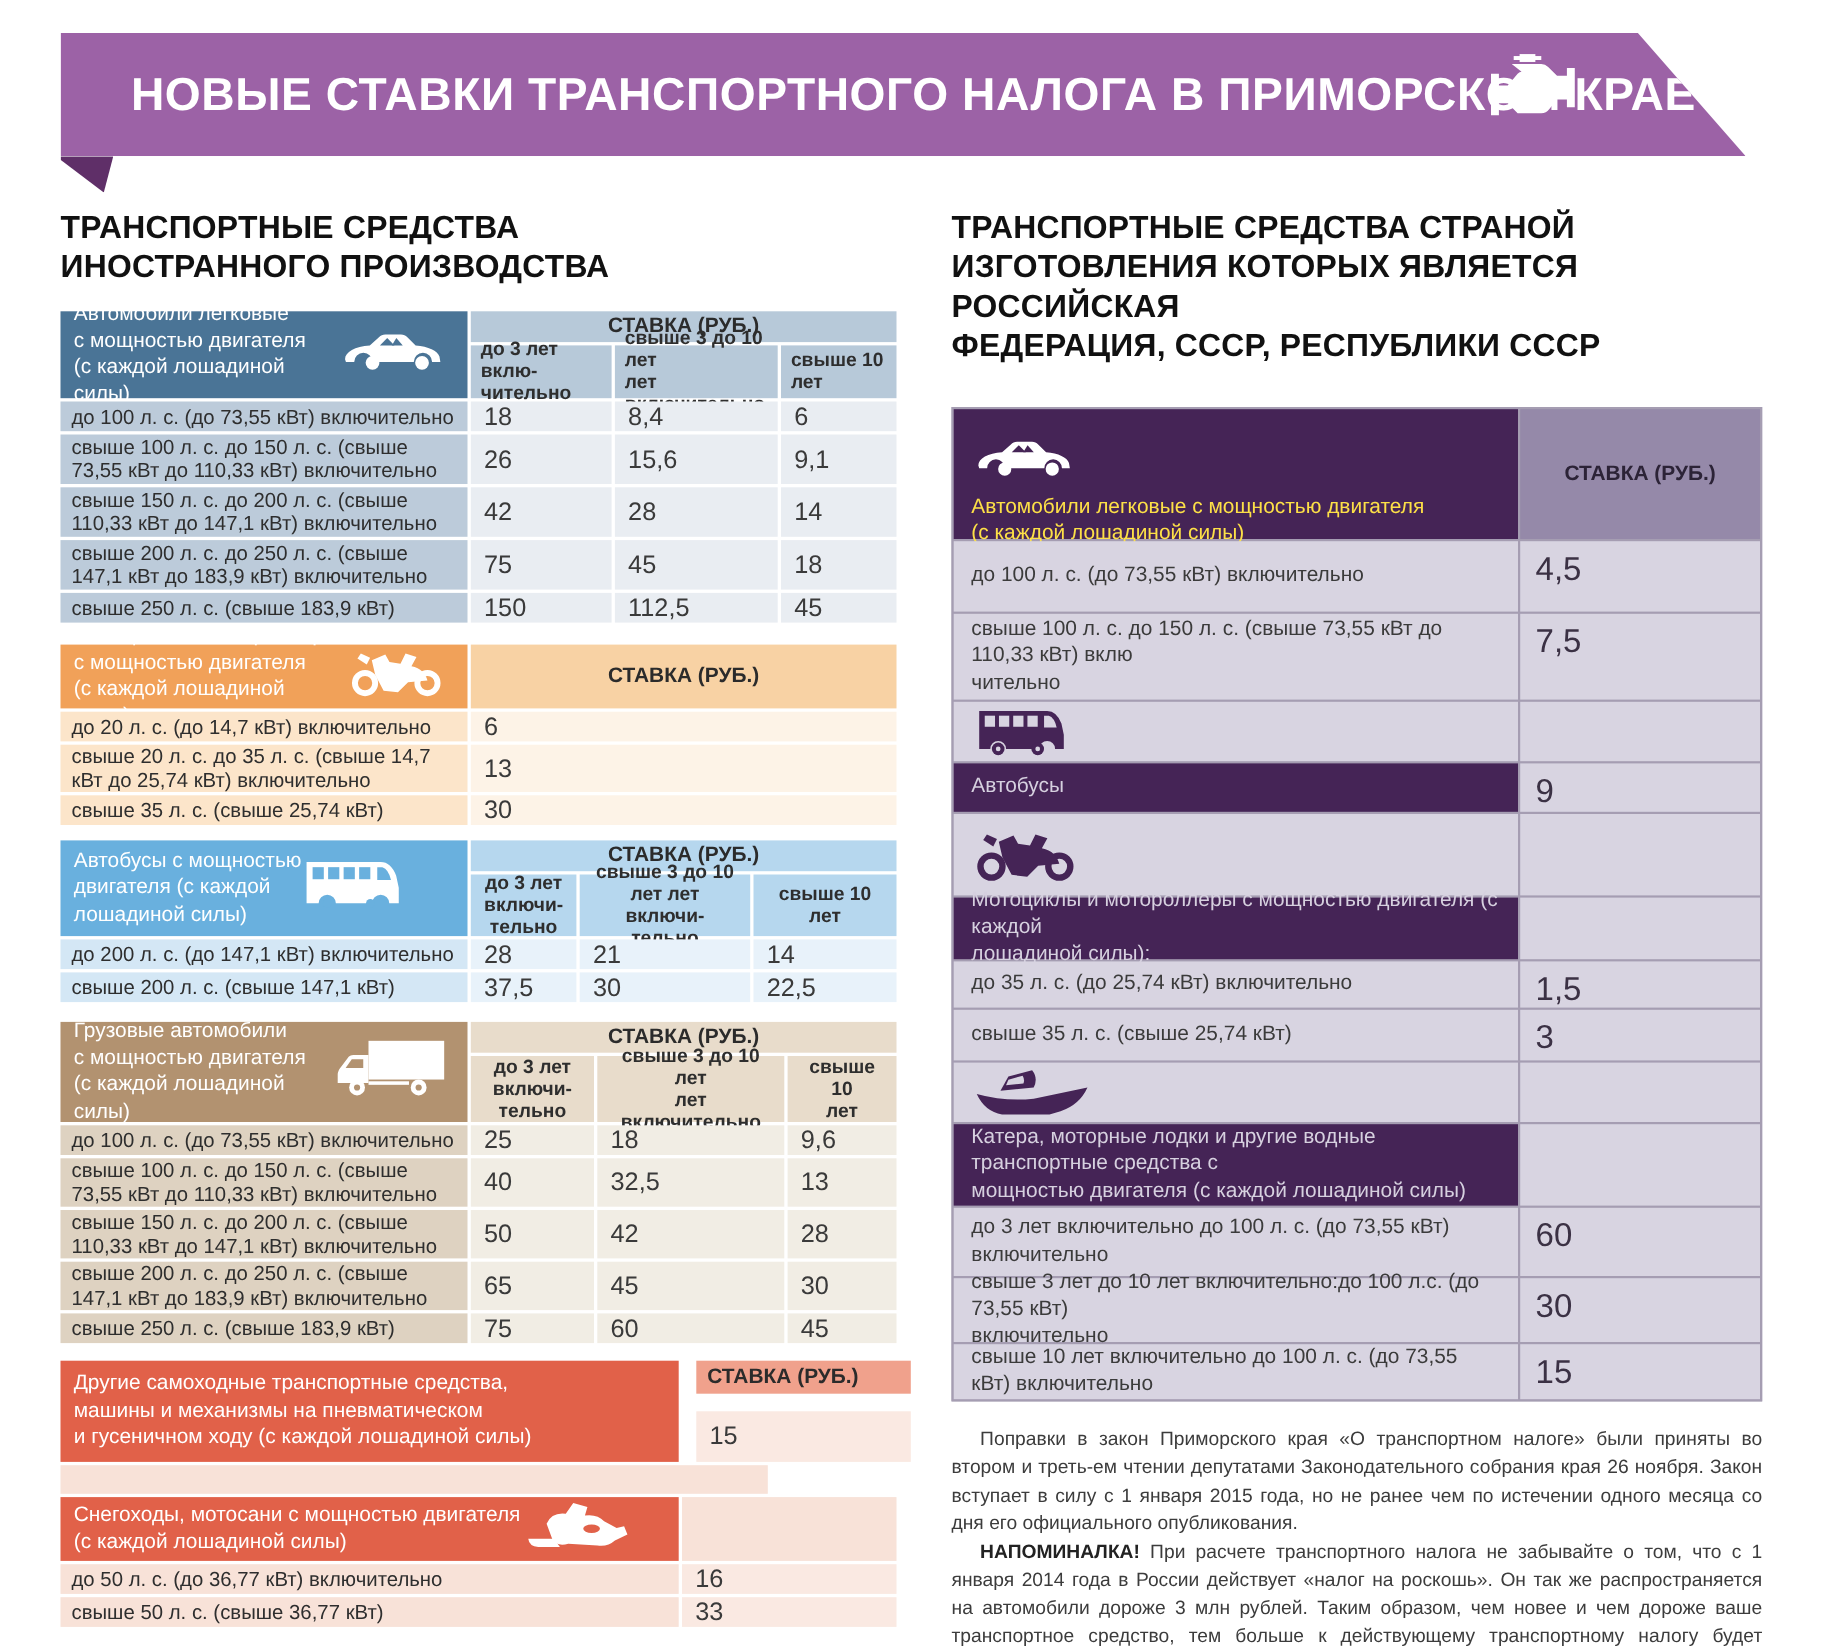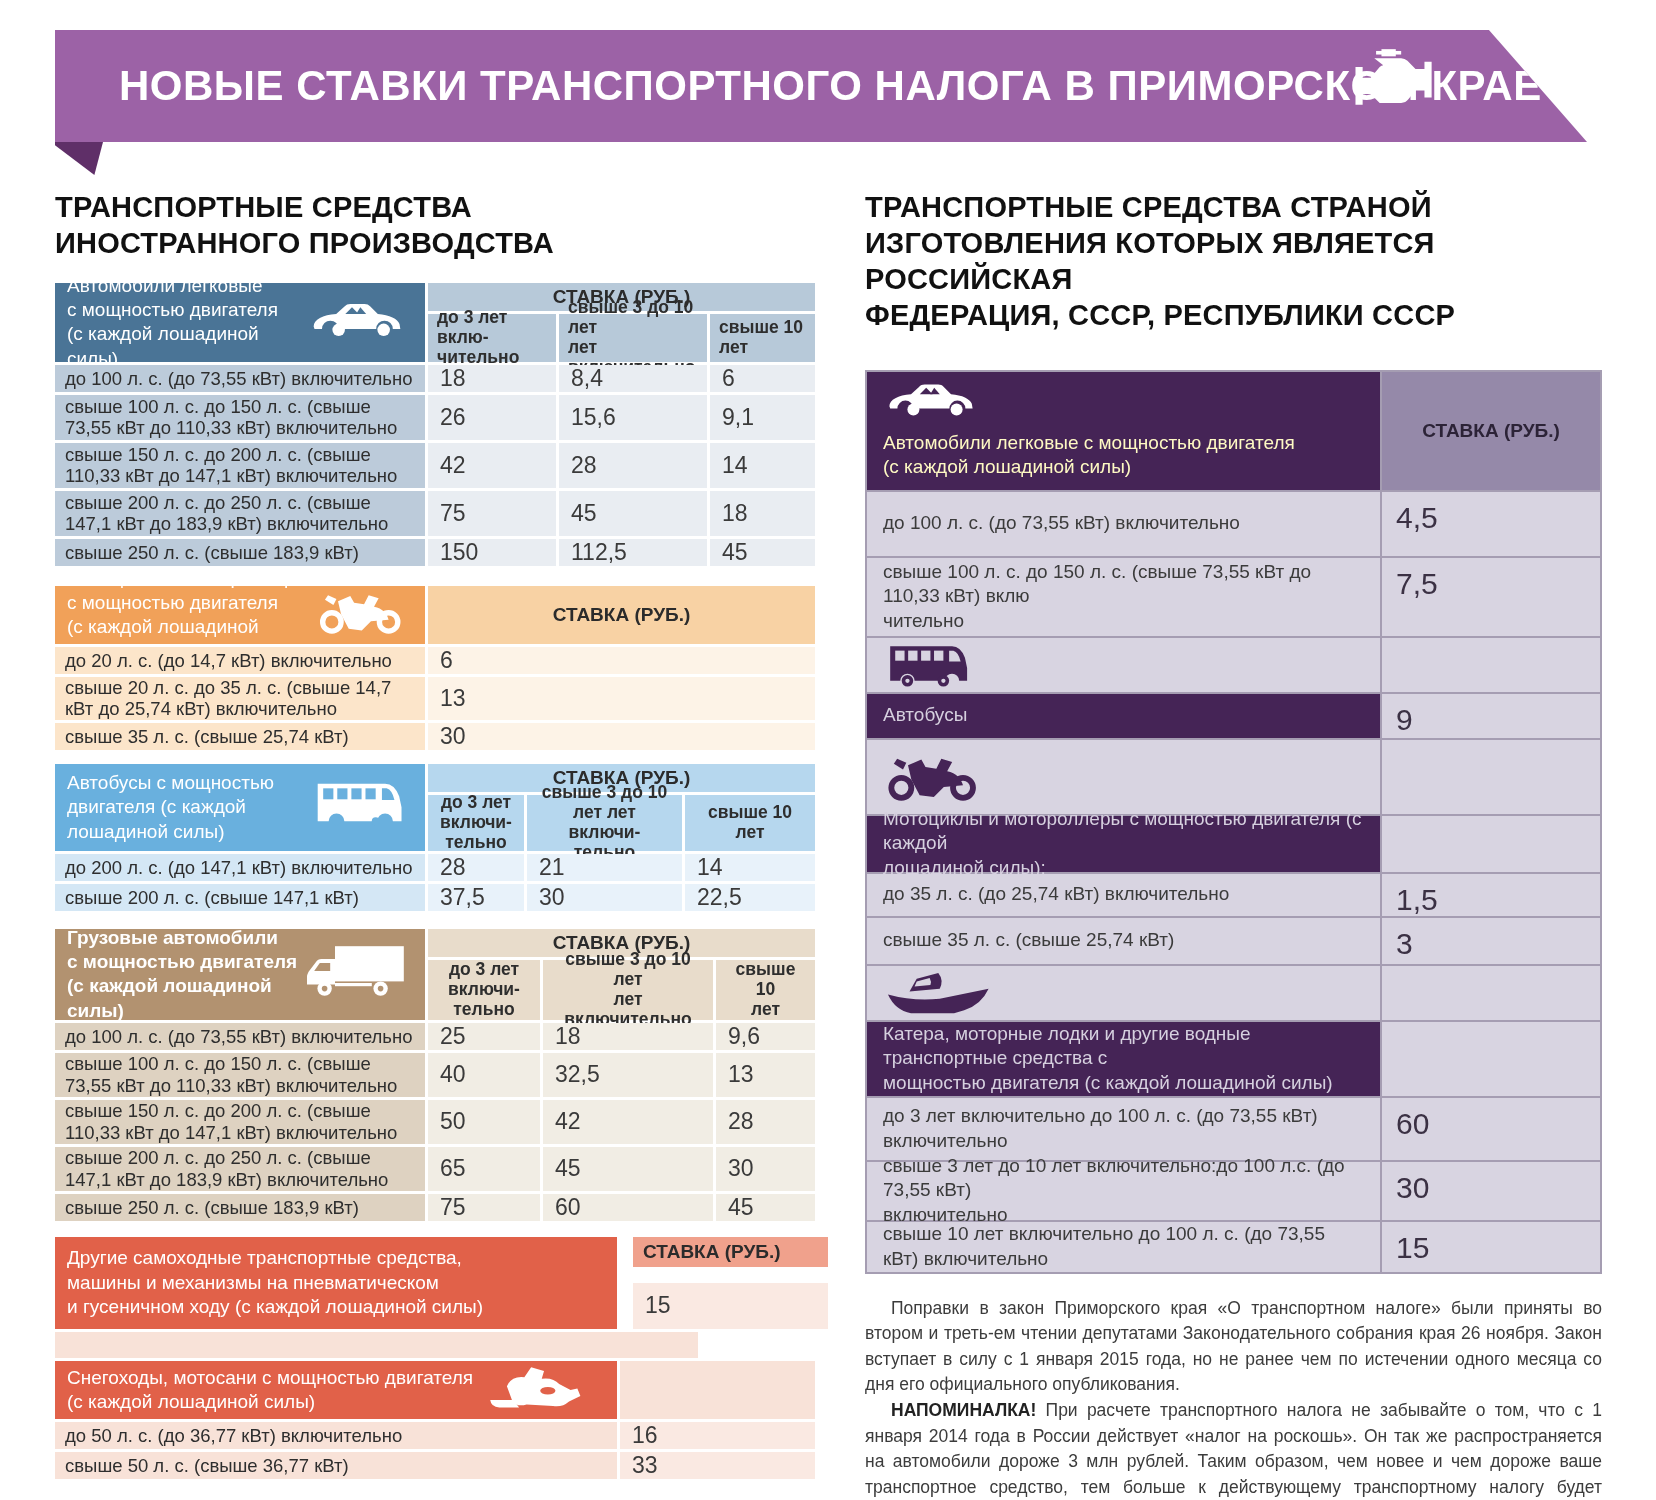--- a/index.html
+++ b/index.html
@@ -19,21 +19,21 @@
                  background: #5f2f68; clip-path: polygon(0 0, 100% 0, 82% 100%, 0 10%); }
 
   
   .col-left  { position: absolute; left: 55px;  top: 190px; width: 643px; }
   .col-right { position: absolute; left: 865px; top: 190px; width: 737px; }
   .sec-title { font-size: 29px; font-weight: 800; line-height: 1.24; color: #111;
                letter-spacing: 0.2px; margin-bottom: 21px; }
 
   
   .tbl { display: grid; gap: 3px; }
-  .hd { display: flex; align-items: center; justify-content: space-between;
+  .hd { display: flex; align-items: center; 
         padding: 6px 18px 6px 12px; color: #fff; font-size: 19px; line-height: 1.28; }
   .hd .hd-text { white-space: pre-line; }
   .rate { display: flex; align-items: center; justify-content: center;
           font-weight: 700; font-size: 19px; color: #2b2b2b; }
   .sub { display: flex; align-items: center; padding: 3px 9px; font-weight: 700;
          font-size: 17.5px; line-height: 1.14; white-space: pre-line; }
   .sub.ctr { justify-content: center; text-align: center; }
   .lbl { display: flex; align-items: center; padding: 3px 10px; font-size: 18.5px;
          line-height: 1.16; color: #2e2e2e; }
   .val { display: flex; align-items: center; padding: 13px 12px; font-size: 23px; color: #3a3a3a; }
@@ -49,32 +49,32 @@
   #t-other { grid-template-columns: 562px 195px; grid-template-rows: 30px 46px; margin-bottom: 3px; gap: 16px; }
   .spacer-row { height: 26px; background: #f8e2d8; margin-bottom: 3px; }
   #t-snow  { grid-template-columns: 562px 195px; grid-template-rows: 58px 27px 27px; }
 
   .c-cars { background: #4a7496; } .s-cars { background: #b7c9d9; }
   .l-cars { background: #bccbda; } .v-cars { background: #e9edf2; }
   .c-moto { background: #f1a159; } .s-moto { background: #f8d2a4; }
   .l-moto { background: #fce5ca; } .v-moto { background: #fdf3e7; }
   .c-bus  { background: #69b0de; } .s-bus  { background: #b6d7ee; }
   .l-bus  { background: #d4e7f5; } .v-bus  { background: #e8f2fa; }
-  .c-truck{ background: #b29270; font-weight: bold; } .s-truck{ background: #e8dccb; }
+  .c-truck{ background: #b29270; } .s-truck{ background: #e8dccb; }
   .l-truck{ background: #ded2c1; } .v-truck{ background: #f1ede4; }
   .c-red  { background: #e16149; } .s-red  { background: #f0a18c; justify-content: flex-start; padding-left: 10px; }
   .l-red  { background: #f8e2d8; } .v-red  { background: #fae9e2; }
   .blank-red { background: #f8e2d8; }
   .span2r { grid-row: span 2; }
 
   
   #t-ru { display: grid; grid-template-columns: 513px 218px; gap: 2px;
           background: #a59db2; border: 2px solid #a59db2; margin-top: 36px;
           grid-template-rows: 118px 64px 78px 54px 44px 74px 56px 42px 46px 54px 74px 62px 58px 50px; }
-  .ru-hd   { background: #452456; color: #fef9c3; padding: 8px 16px; font-size: 19px;
+  .ru-hd   { background: #452456; color: #fde047; padding: 25px 16px; font-size: 19px;
              line-height: 1.3; }
   .ru-hd .hd-text { white-space: pre-line; display: block; margin-top: 6px; }
   .ru-rate { background: #9589a9; color: #2c2337; display: flex; align-items: center;
              justify-content: center; font-weight: 700; font-size: 19px; }
   .ru-icon { background: #d8d4e1; display: flex; align-items: center; padding-left: 16px; }
   .ru-band { background: #452456; color: #d6d0df; display: flex; align-items: center;
              padding: 6px 16px; font-size: 19px; line-height: 1.3; white-space: pre-line; }
   .ru-lbl  { background: #d8d4e1; color: #3b3b3b; display: flex; align-items: center;
              padding: 4px 16px; font-size: 19px; line-height: 1.3; white-space: pre-line; }
   .ru-val  { background: #d8d4e1; color: #3b3144; display: flex; align-items: flex-start;

